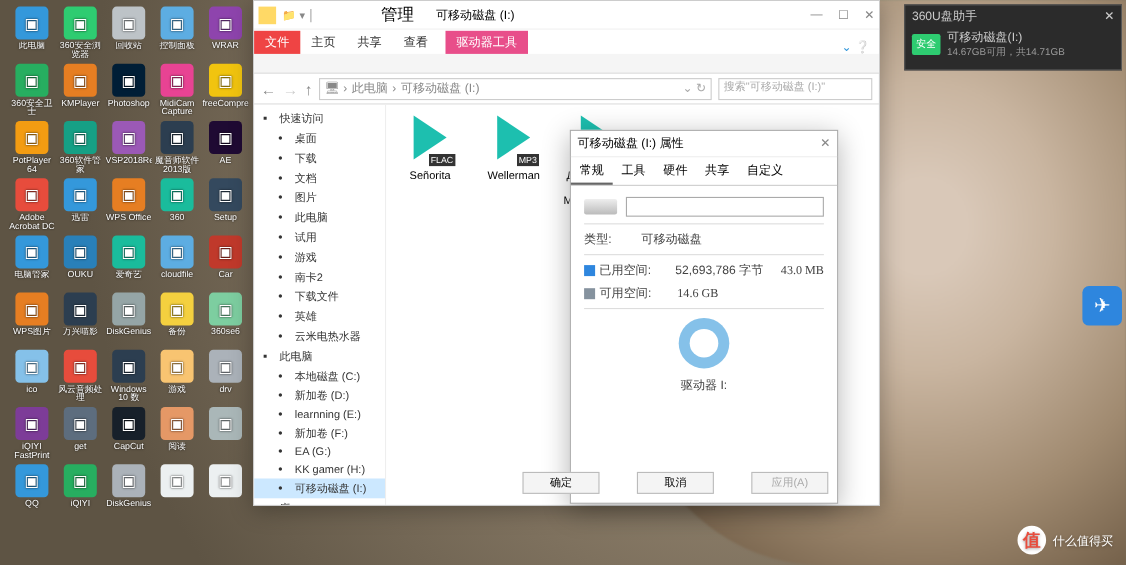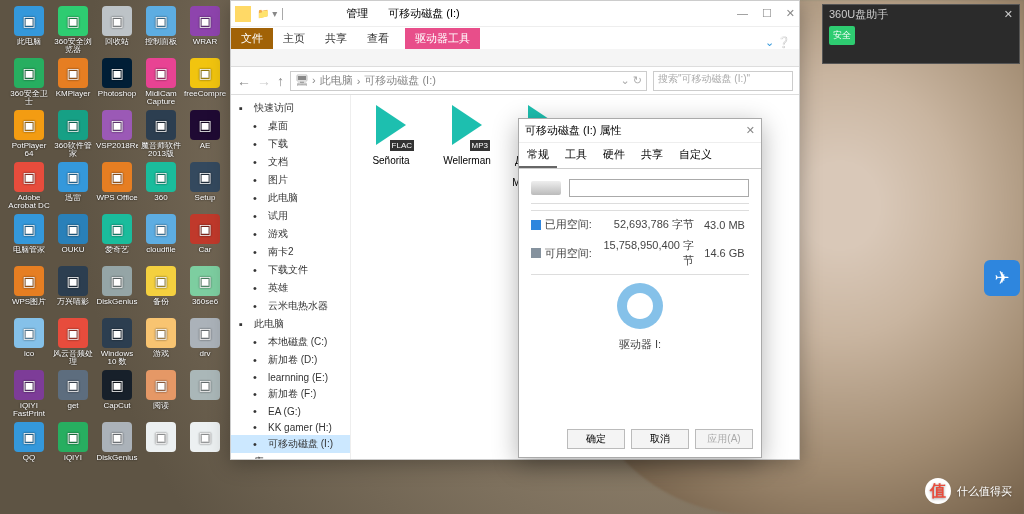--- a/index.html
+++ b/index.html
@@ -13,21 +13,21 @@
 .di .ic{width:30px;height:30px;border-radius:4px;display:flex;align-items:center;justify-content:center;font-size:14px;color:#fff;}
 .di span{font-size:8px;line-height:1;margin-top:2px;text-align:center;height:16px;overflow:hidden;width:42px;}
 
 
 .explorer{position:absolute;left:230px;top:0;width:570px;height:460px;background:#fff;border:1px solid #ccc;box-shadow:0 4px 20px rgba(0,0,0,0.3);}
 .ex-title{height:26px;background:#fff;display:flex;align-items:center;padding:0 4px;border-bottom:1px solid #eee;}
 .ex-title .ticon{width:16px;height:16px;background:#FFD966;margin-right:6px;}
 .ex-title .wctl{margin-left:auto;display:flex;gap:14px;color:#888;}
 .ribbon{height:22px;background:#fff;display:flex;align-items:flex-end;}
 .tab{padding:3px 10px;font-size:11px;color:#333;}
-.tab.active{background:#a16207;color:#fff;}
+.tab.active{background:#ef4444;color:#fff;}
 .tab.pink{background:#E84E8A;color:#fff;}
 .ribbon-sub{height:18px;background:#F5F5F5;border-bottom:1px solid #ddd;display:flex;align-items:center;padding-left:80px;font-size:10px;color:#666;}
 .toolbar{height:28px;border-bottom:1px solid #ddd;display:flex;align-items:center;padding:0 6px;gap:6px;color:#888;}
 .toolbar .arrow{font-size:14px;}
 .addr{flex:1;height:20px;border:1px solid #ccc;display:flex;align-items:center;padding:0 4px;font-size:10px;gap:4px;}
 .search{width:140px;height:20px;border:1px solid #ccc;padding:0 4px;font-size:10px;color:#aaa;}
 .ex-body{display:flex;height:calc(100% - 94px);}
 .nav{width:120px;border-right:1px solid #eee;overflow:hidden;padding:4px 0;}
 .nav .ni{padding:2px 6px 2px 20px;font-size:10px;color:#333;display:flex;align-items:center;gap:3px;white-space:nowrap;}
 .nav .ni.sel{background:#CCE8FF;}
@@ -44,29 +44,29 @@
 .props{position:absolute;left:518px;top:118px;width:244px;height:340px;background:#fff;border:1px solid #aaa;box-shadow:0 6px 24px rgba(0,0,0,0.3);}
 .props-title{height:24px;display:flex;align-items:center;padding:0 6px;font-size:11px;border-bottom:1px solid #eee;}
 .props-title .x{margin-left:auto;color:#888;}
 .props-tabs{display:flex;border-bottom:1px solid #ccc;font-size:10px;}
 .props-tabs .pt{padding:4px 8px;}
 .props-tabs .pt.active{border-bottom:2px solid #666;}
 .props-body{padding:10px 12px;font-size:10px;color:#444;}
 .props-body .row{display:flex;margin-bottom:6px;align-items:center;}
 .props-body .k{width:52px;}
 .props-body .v1{width:100px;text-align:right;}
-.props-body .v2{width:50px;text-align:center;margin-left:6px;}
+.props-body .v2{width:50px;text-align:right;margin-left:6px;font-family:Liberation Serif, serif;}
 .props-body hr{border:none;border-top:1px solid #ddd;margin:6px 0;}
 .dicon{width:30px;height:14px;background:linear-gradient(#eee,#bbb);border-radius:2px;}
 .inp{flex:1;height:18px;border:1px solid #aaa;margin-left:8px;}
 .pie{width:46px;height:46px;border-radius:50%;background:#85C1E9;margin:8px auto;position:relative;}
 .pie::after{content:"";position:absolute;inset:10px;background:#fff;border-radius:50%;}
 .sq{width:10px;height:10px;display:inline-block;margin-right:4px;}
 .props-btns{position:absolute;bottom:8px;right:8px;display:flex;gap:6px;}
-.props-btns button{width:58px;height:20px;font-size:10px;background:#f4f4f4;border:1px solid #bbb;}
+.props-btns button{width:70px;height:20px;font-size:10px;background:#f4f4f4;border:1px solid #bbb;margin-left:28px;}
 
 
 .notif{position:absolute;right:4px;top:4px;width:198px;height:60px;background:#2B2B2B;color:#ccc;border:1px solid #555;font-size:10px;}
 .notif .nh{display:flex;padding:2px 6px;align-items:center;}
 .notif .nh .x{margin-left:auto;}
 .notif .nb{display:flex;padding:2px 6px;align-items:center;gap:6px;}
 .notif .badge{background:#2ECC71;color:#fff;padding:3px 4px;border-radius:2px;font-size:9px;}
 .notif .nf{display:flex;justify-content:space-around;padding:2px 4px;font-size:9px;color:#aaa;border-top:1px solid #444;}
 
 
@@ -261,21 +261,21 @@
     <div class="di">
       <div class="ic" style="background:#ECF0F1">▣</div>
       <span></span>
     </div>
   </div>
 
 <div class="explorer">
   <div class="ex-title">
     <div class="ticon"></div>
     <span style="font-size:10px;color:#888">📁 ▾ │</span>
-    <span style="margin-left:60px;font-size:11px">管理</span>
+    <span style="margin-left:60px;font-size:15px">管理</span>
     <span style="margin-left:20px">可移动磁盘 (I:)</span>
     <div class="wctl">
       <span>—</span>
       <span>☐</span>
       <span>✕</span>
     </div>
   </div>
   <div class="ribbon">
     <div class="tab active">文件</div>
     <div class="tab">主页</div>
@@ -359,51 +359,58 @@
     <div class="pt">硬件</div>
     <div class="pt">共享</div>
     <div class="pt">自定义</div>
   </div>
   <div class="props-body">
     <div class="row">
         <div class="dicon"></div>
         <input class="inp" style="">
       </div>
     <hr>
+    <div class="row">
+        <span class="k">类型:</span>
+        <span>可移动磁盘</span>
+      </div>
     <hr>
     <div class="row">
         <span class="sq" style="background:#2E86DE"></span>
         <span class="k">已用空间:</span>
         <span class="v1">52,693,786 字节</span>
         <span class="v2">43.0 MB</span>
       </div>
     <div class="row">
         <span class="sq" style="background:#85929E"></span>
         <span class="k">可用空间:</span>
-        <span class="v1">15,758,950,400 字节</span>
         <span class="v2">14.6 GB</span>
       </div>
     <hr>
     <div class="pie"></div>
     <div style="text-align:center">驱动器 I:</div>
   </div>
   <div class="props-btns">
     <button>确定</button>
     <button>取消</button>
     <button style="color:#aaa">应用(A)</button>
   </div>
 </div>
 
 <div class="notif">
   <div class="nh">
       <span>360U盘助手</span>
       <span class="x">✕</span>
     </div>
   <div class="nb">
     <span class="badge">安全</span>
+    <div>
+      <div>可移动磁盘(I:)</div>
+      <div style="font-size:9px;color:#999">14.67GB可用，共14.71GB</div>
+    </div>
   </div>
 </div>
 
 <div class="qa">✈</div>
 
 <div class="wm">
   <div class="c">值</div>
   <span>什么值得买</span>
 </div>
 

